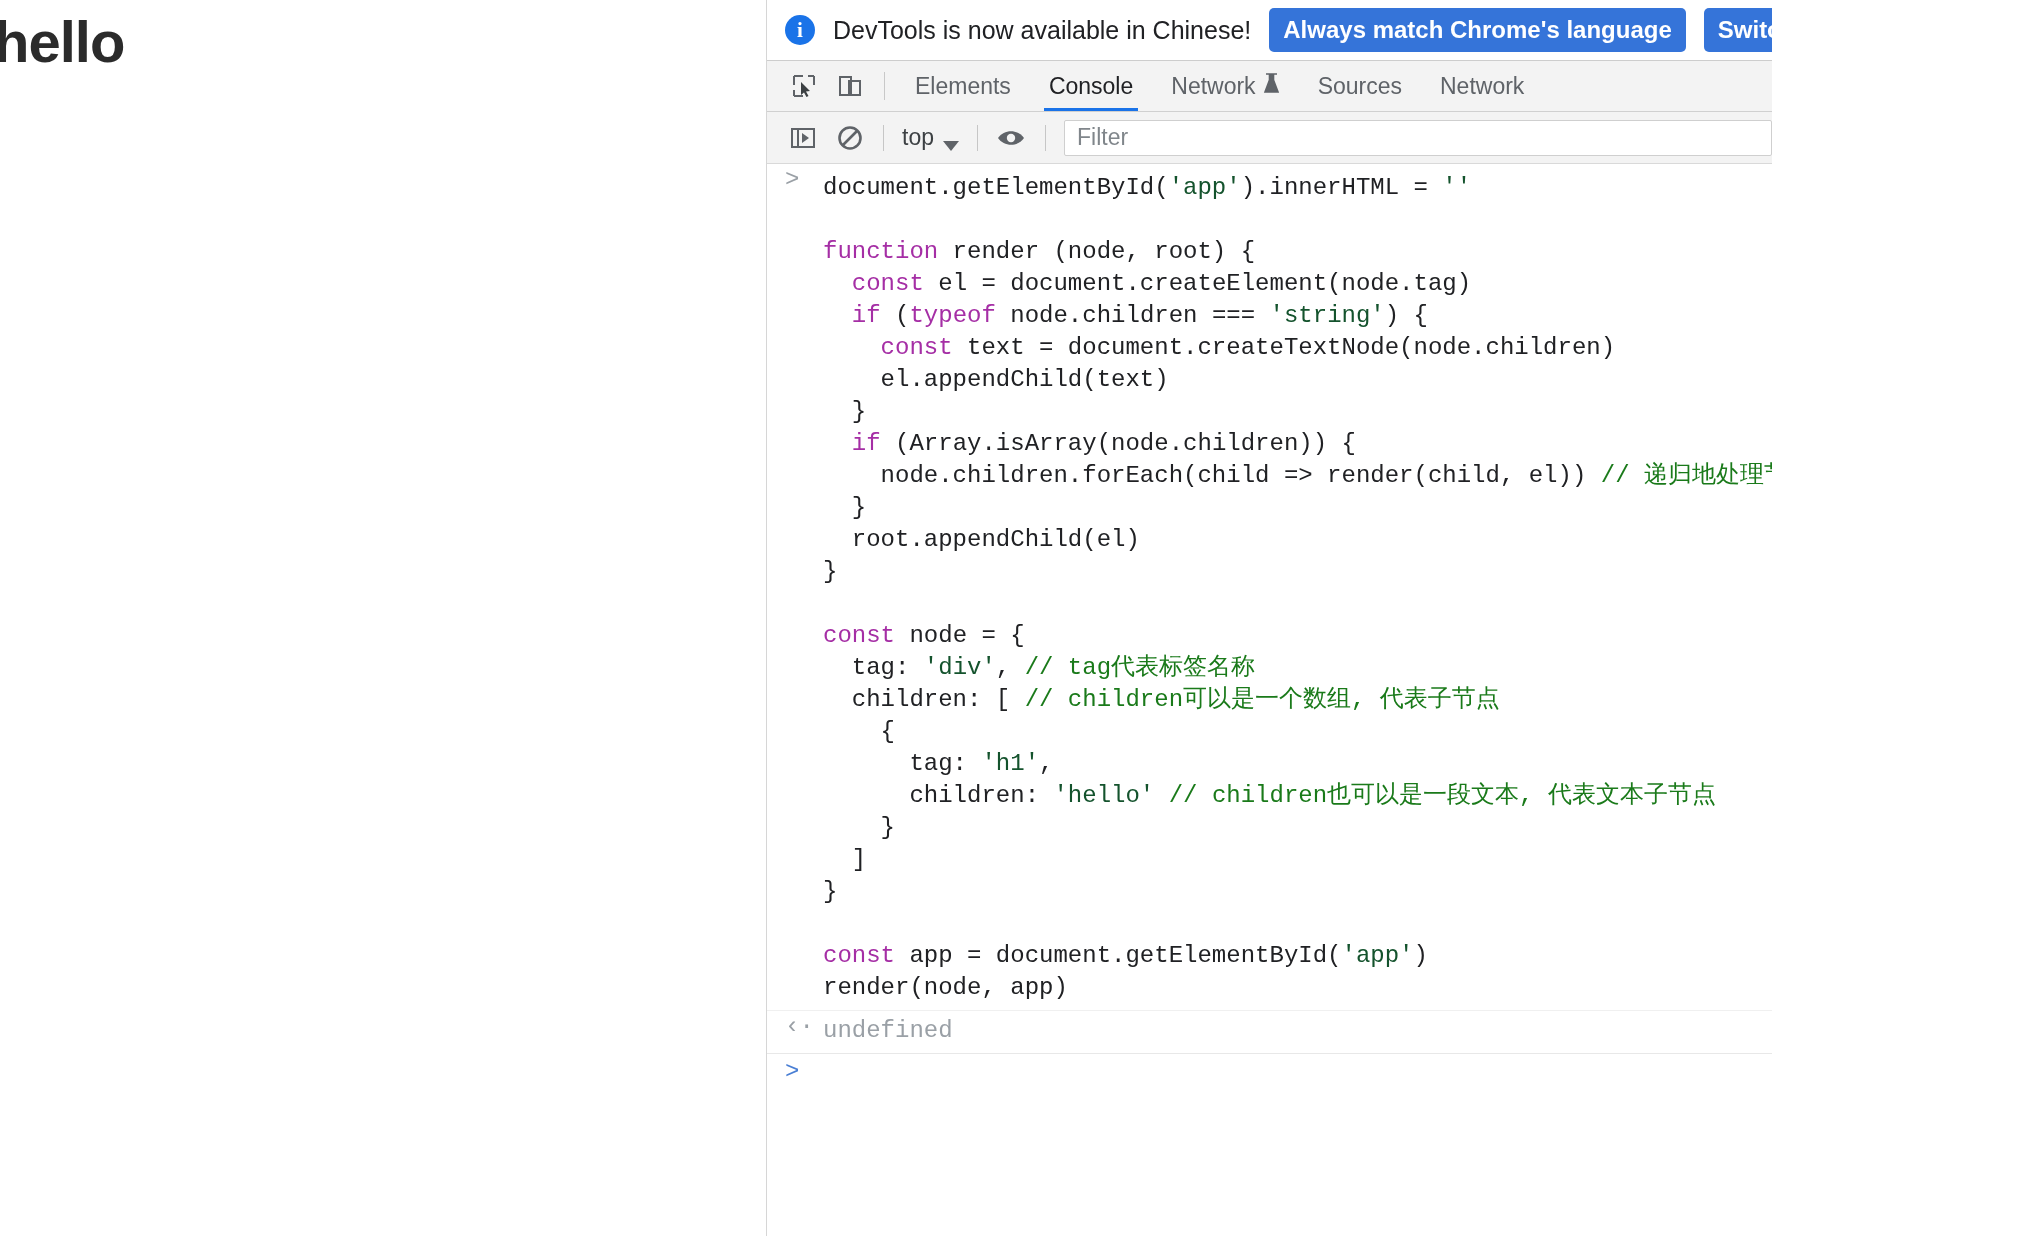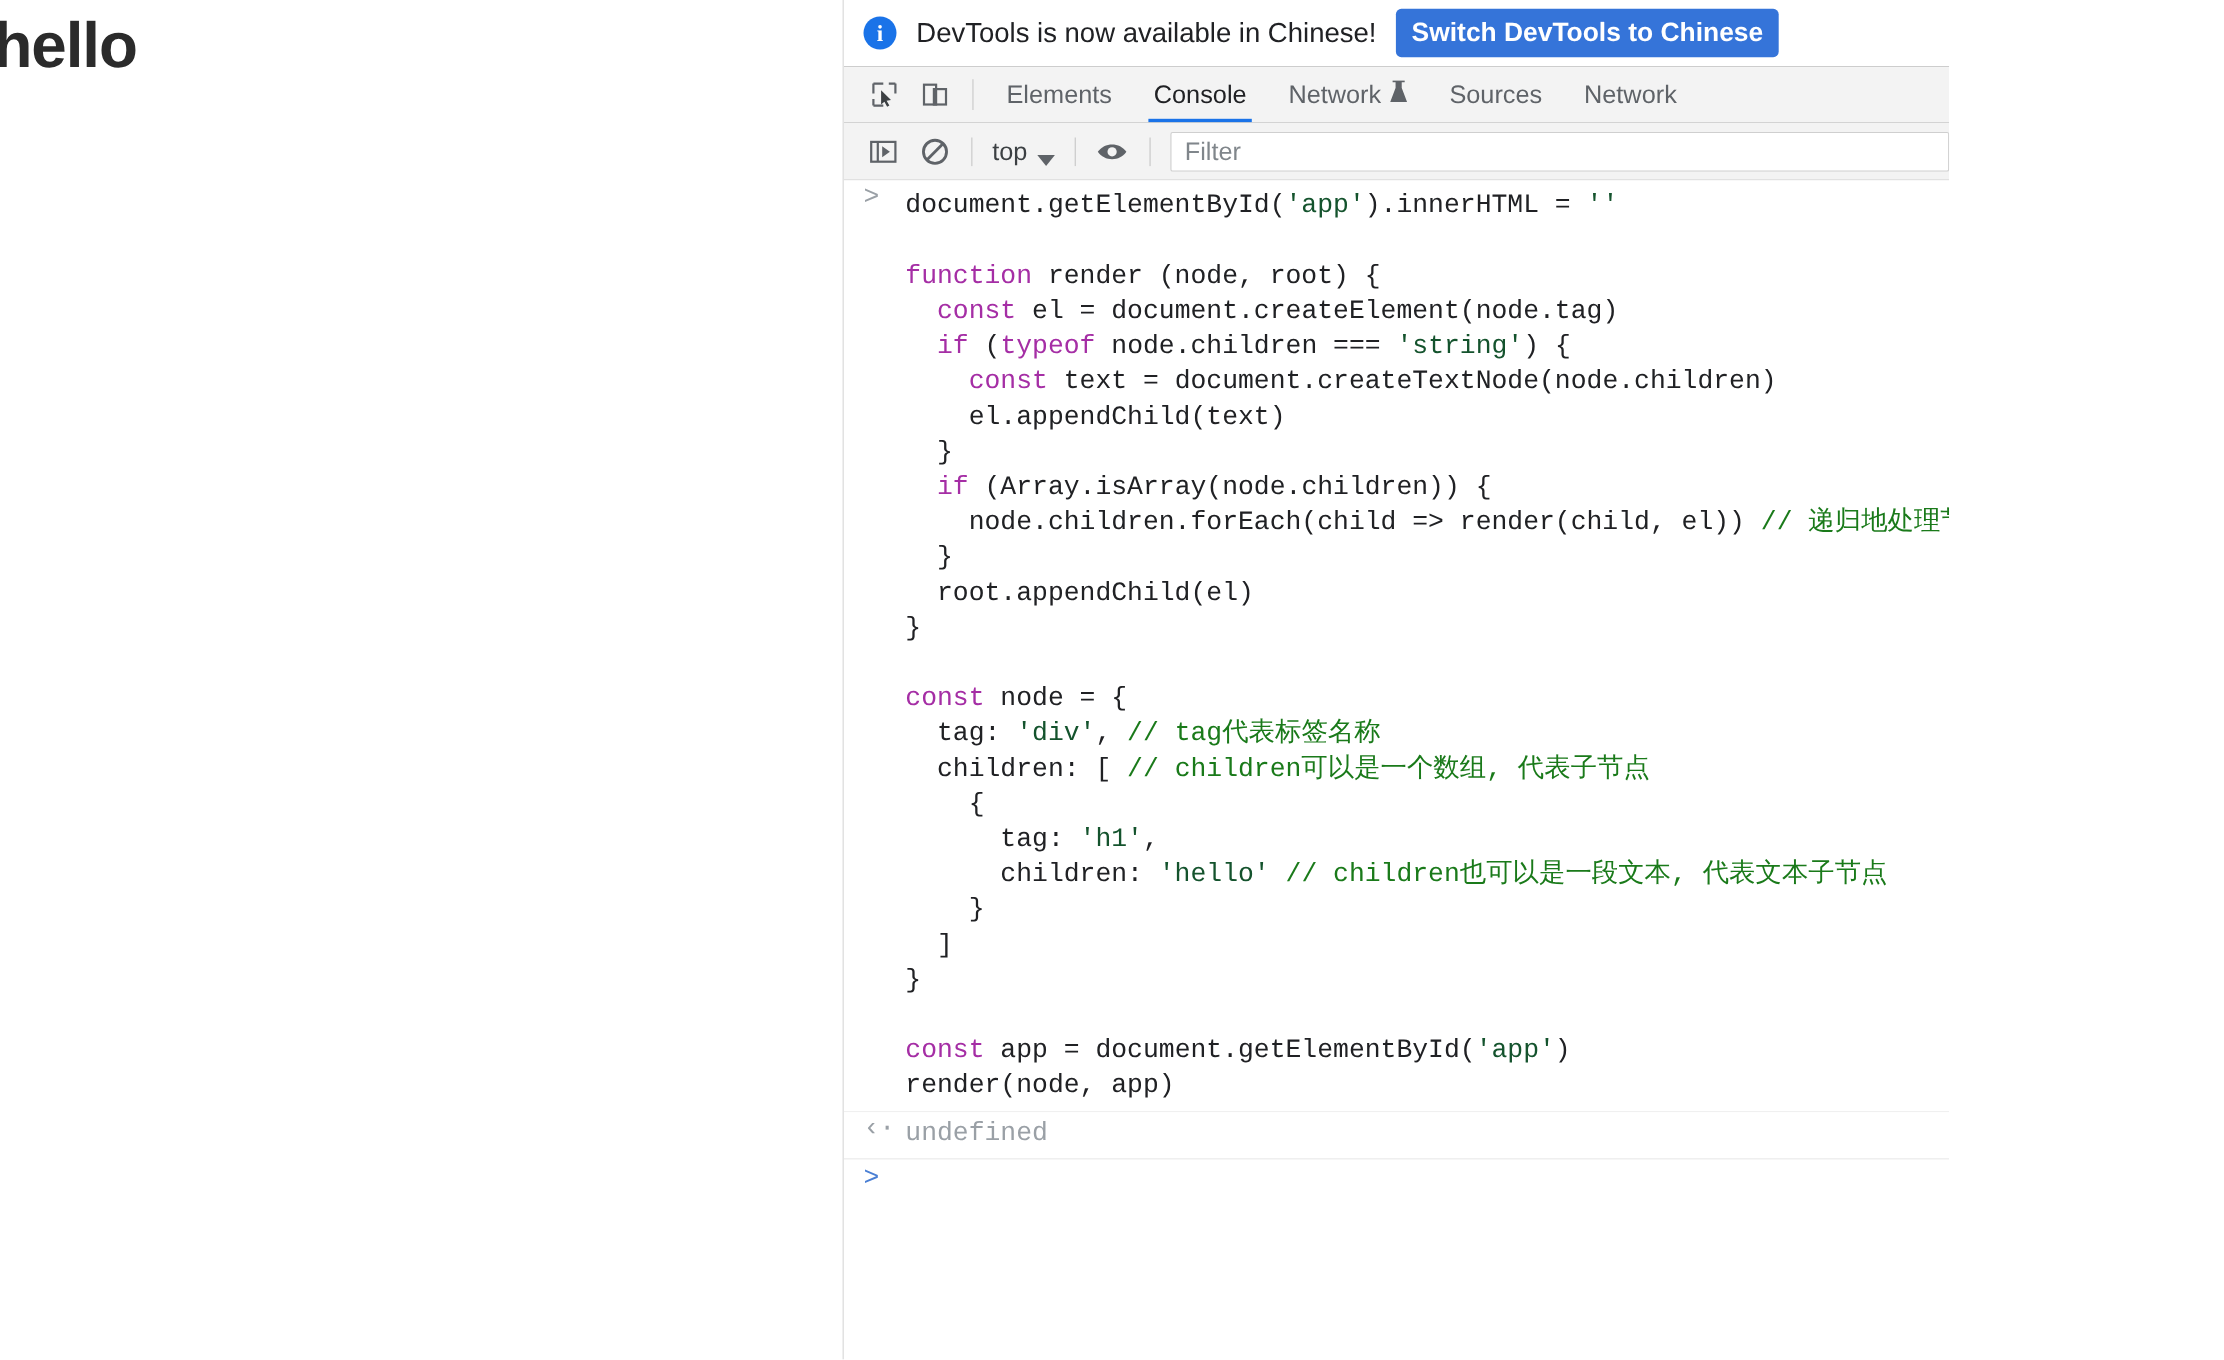--- a/index.html
+++ b/index.html
@@ -237,20 +237,21 @@
 
   <div class="page-pane">
     <h1 class="page-h1">hello</h1>
   </div>
 
   <div class="devtools">
 
     <div class="infobar">
       <div class="info-icon">i</div>
       <div class="info-text">DevTools is now available in Chinese!</div>
+      <button class="info-btn">Always match Chrome's language</button>
       <button class="info-btn">Switch DevTools to Chinese</button>
     </div>
 
     <div class="tabbar">
       <div class="tb-icon">
         <svg width="26" height="26" viewBox="0 0 26 26">
           <path d="M3 3 h9 M3 3 v9 M23 3 h-6 M23 3 v9 M3 23 h9 M3 23 v-6" stroke="#5f6368" stroke-width="2" fill="none"></path>
           <path d="M10 9 L19 18 L15 18.5 L17.5 23 L15.5 24 L13 19.5 L10 22 Z" fill="#3c4043"></path>
         </svg>
       </div>

